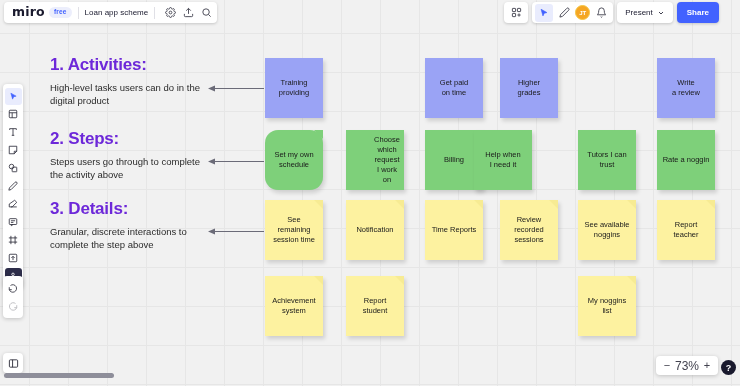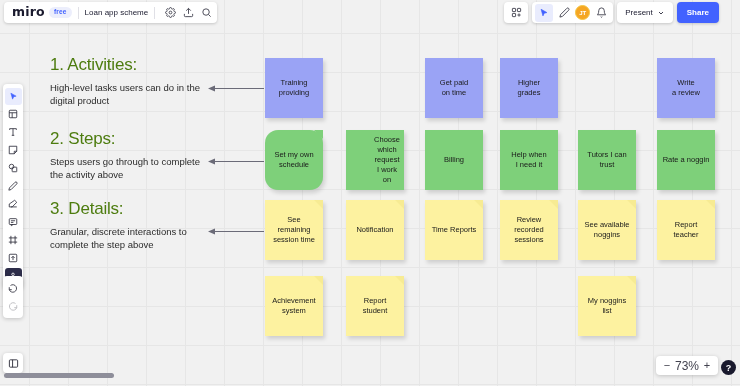--- a/index.html
+++ b/index.html
@@ -140,21 +140,21 @@
     position: absolute; right: 4px; bottom: 11px;
     width: 15px; height: 15px; border-radius: 50%;
     background: #1a1a2e; color: #fff;
     font-size: 9px; font-weight: 700;
     display: flex; align-items: center; justify-content: center;
   }
 
   
   .section { position: absolute; left: 50px; }
   .sec-title {
-    font-size: 17px; font-weight: 400; color: #4d7c0f;
+    font-size: 17px; font-weight: 700; color: #6d28d9;
     letter-spacing: -0.2px; line-height: 1.1;
   }
   .sec-desc {
     font-size: 9.5px; color: #2b2b2b; line-height: 1.45;
     margin-top: 6px; max-width: 160px;
   }
 
   
   .arrow { position: absolute; height: 7px; }
   .arrow svg { display: block; }
@@ -266,21 +266,21 @@
           <span>request</span>
           <span>I work on</span>
         </div>
       </div>
       <div class="note green" style="left: 425px; top: 130px; width: 58px; height: 60px;">
         <div class="fold"></div>
         <div>
           <span>Billing</span>
         </div>
       </div>
-      <div class="note green" style="left: 500px; top: 130px; width: 58px; height: 60px;">
+      <div class="note green" style="left: 474px; top: 130px; width: 58px; height: 60px;">
         <div class="fold"></div>
         <div>
           <span>Help when</span>
           <span>I need it</span>
         </div>
       </div>
       <div class="note green" style="left: 578px; top: 130px; width: 58px; height: 60px;">
         <div class="fold"></div>
         <div>
           <span>Tutors I can</span>

